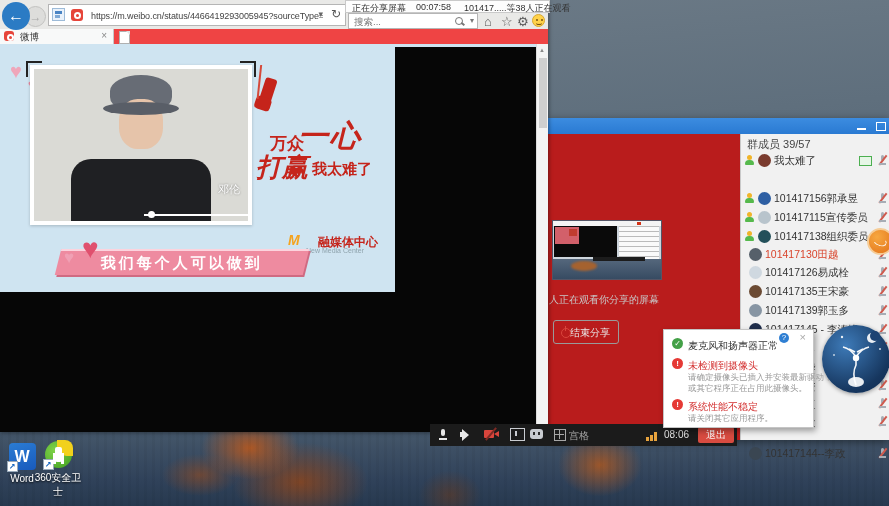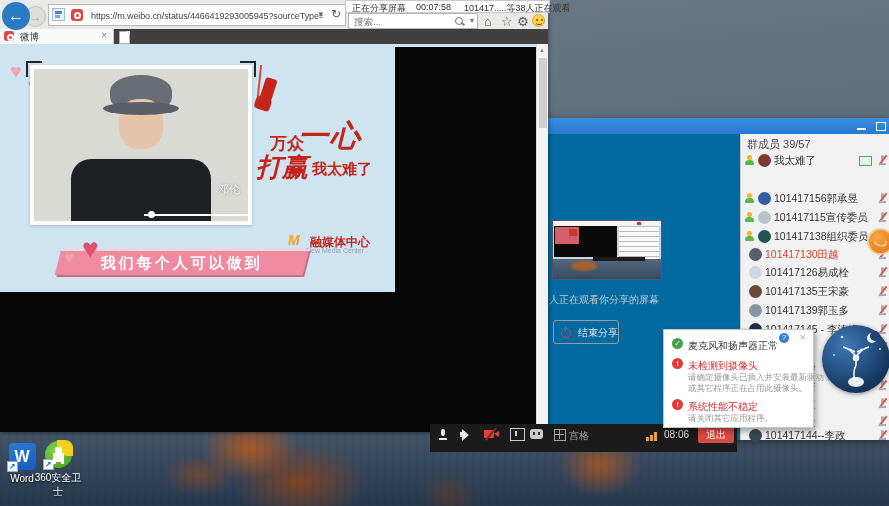--- a/index.html
+++ b/index.html
@@ -33,40 +33,40 @@
       background:#f2d11c;border-radius:0 50% 0 60%}
   #ss-art::after{content:"";position:absolute;left:10px;top:6px;width:7px;height:15px;background:#fff;
       box-shadow:-4px 4px 0 -2px #fff,4px 4px 0 -2px #fff;border-radius:2px}
 
   
   #meet{left:548px;top:118px;width:341px;height:322px;z-index:10;box-shadow:0 2px 8px rgba(0,0,0,.45)}
   #meet-title{left:0;top:0;width:341px;height:16px;background:linear-gradient(180deg,#3c8ce0,#2a7ad2)}
   .wbtn{top:4px;width:14px;height:9px}
   #btn-min::before{content:"";position:absolute;left:1px;top:6px;width:9px;height:2px;background:#fff}
   #btn-max::before{content:"";position:absolute;left:2px;top:0;width:8px;height:7px;border:1.5px solid #fff}
-  #meet-stage{left:0;top:16px;width:208px;height:306px;background:#0369a1}
+  #meet-stage{left:0;top:16px;width:208px;height:306px;background:#b91c1c}
   #members{left:192px;top:16px;width:149px;height:306px;background:#f1f1f1;border-left:1px solid #c9c9c9}
 
   
   #thumb{left:4px;top:86px;width:108px;height:58px;background:#cdd5dc;border:1px solid #556;overflow:hidden}
   .t{position:absolute}
   #t-bar{left:0;top:0;width:108px;height:5px;background:#f4f4f4}
   #t-black{left:1px;top:5px;width:63px;height:31px;background:#0a0a0a}
   #t-vid{left:2px;top:6px;width:24px;height:17px;background:#d2606a}
   #t-vid::after{content:"";position:absolute;right:2px;top:2px;width:8px;height:7px;background:#c03c30}
   #t-panel{left:66px;top:5px;width:40px;height:33px;background:#fafafa;
       background-image:linear-gradient(#bbb 1px, transparent 1px);background-size:100% 5px}
   #t-wall{left:0;top:38px;width:108px;height:20px;background:linear-gradient(180deg,#55677c,#374b62)}
   #t-glow{left:18px;top:40px;width:26px;height:10px;background:#a5622f;border-radius:50%;filter:blur(1px)}
   #t-tool{left:40px;top:36px;width:52px;height:4px;background:#1c1c1c}
   #t-dot{left:84px;top:1px;width:4px;height:3px;background:#d33316}
 
   #view-status{left:1px;top:159px;color:#c8c8c8;font-size:10px;white-space:nowrap}
   #end-share{left:5px;top:186px;width:66px;height:24px;border:1px solid #9a9a9a;border-radius:3px;
-      color:#e8e8e8;font-size:10px;line-height:24px;text-align:right;padding-left:16px;box-sizing:border-box}
+      color:#e8e8e8;font-size:10px;line-height:24px;text-align:left;padding-left:16px;box-sizing:border-box}
   #pwr{left:7px;top:7px;width:8px;height:8px;border:1.5px solid #d9453c;border-radius:50%}
   #pwr::before{content:"";position:absolute;left:2.5px;top:-3px;width:1.5px;height:5px;background:#d9453c}
 
   
   #members-header{left:6px;top:3px;font-size:11px;color:#444}
   .mrow{left:0;width:149px;height:17px}
   .presence{position:absolute;left:4px;top:3px;width:9px;height:10px}
   .presence::before{content:"";position:absolute;left:2px;top:0;width:5px;height:5px;background:#f0b429;border-radius:50%}
   .presence::after{content:"";position:absolute;left:0;top:5px;width:9px;height:5px;background:#56b94c;border-radius:4px 4px 1px 1px}
   .avatar{position:absolute;top:2px;width:13px;height:13px;border-radius:50%}
@@ -81,21 +81,21 @@
 
   
   #deer{left:822px;top:325px;width:68px;height:68px;border-radius:50%;z-index:15;
      background:radial-gradient(circle at 35% 30%, #3d7ab8, #16365e 70%, #0e2a52);box-shadow:0 1px 4px rgba(0,0,0,.4)}
   #orange-badge{left:867px;top:228px;width:27px;height:27px;border-radius:50%;z-index:15;
      background:radial-gradient(circle at 35% 30%, #f7a840, #e2711a);border:2px solid #f6cc96;box-sizing:border-box}
   #orange-badge::after{content:"";position:absolute;left:4px;top:7px;width:12px;height:7px;
      border:1.5px solid rgba(255,255,255,.85);border-radius:50%;border-top-color:transparent;border-left-color:transparent;transform:rotate(20deg)}
 
   
-  #mtoolbar{left:430px;top:424px;width:307px;height:28px;background:#1b1b1b;z-index:30}
+  #mtoolbar{left:430px;top:424px;width:307px;height:22px;background:#1b1b1b;z-index:30}
   .ticon{position:absolute;top:4px}
   #tb-mic{left:8px;width:10px;height:14px}
   #tb-mic::before{content:"";position:absolute;left:3px;top:1px;width:4px;height:7px;background:#e8e8e8;border-radius:2px}
   #tb-mic::after{content:"";position:absolute;left:1px;top:10px;width:8px;height:2px;background:#e8e8e8}
   #tb-spk{left:30px;width:12px;height:12px}
   #tb-spk::before{content:"";position:absolute;left:0;top:4px;width:4px;height:5px;background:#e8e8e8}
   #tb-spk::after{content:"";position:absolute;left:2px;top:1px;border-left:7px solid #e8e8e8;
       border-top:6px solid transparent;border-bottom:6px solid transparent}
   #tb-cam{left:54px;width:16px;height:12px}
   #tb-cam::before{content:"";position:absolute;left:0;top:2px;width:10px;height:8px;background:#d9453c;border-radius:1px}
@@ -138,21 +138,21 @@
   #search-box{left:348px;top:13px;width:130px;height:16px;background:#fff;border:1px solid #b5b5b5;box-sizing:border-box;z-index:2}
   #search-input{position:absolute;left:3px;top:0;width:90px;height:13px;border:0;outline:0;font-size:9.5px;
       color:#777;background:transparent;font-family:inherit}
   #mag{position:absolute;right:14px;top:3px;width:6px;height:6px;border:1.5px solid #777;border-radius:50%}
   #mag::after{content:"";position:absolute;left:5px;top:5px;width:4px;height:1.5px;background:#777;transform:rotate(40deg)}
   #search-drop{position:absolute;right:3px;top:2px;font-size:8px;color:#777}
   .chrome-ico{top:14px;font-size:13px;color:#5a5a5a;z-index:2}
   #smiley{left:532px;top:14px;width:13px;height:13px;border-radius:50%;background:#ffd24a;border:1px solid #d9a82f;box-sizing:border-box;z-index:2}
   #smiley::before{content:"";position:absolute;left:3px;top:4px;width:2px;height:2px;background:#7a5210;border-radius:50%;box-shadow:5px 0 0 #7a5210}
   #smiley::after{content:"";position:absolute;left:3px;top:6px;width:6px;height:3px;border-bottom:1.5px solid #7a5210;border-radius:50%}
-  #tabrow{left:0;top:29px;width:548px;height:15px;background:#404040}
+  #tabrow{left:0;top:29px;width:548px;height:15px;background:#ef4444}
   #tab{left:0;top:0;width:113px;height:15px;background:#f8f9f9;border-right:1px solid #c6c8c9}
   #tab-icon{left:4px;top:2px}
   #tab-title{position:absolute;left:20px;top:2px;font-size:9.5px;color:#333}
   #tab-close{position:absolute;right:6px;top:1px;font-size:10px;color:#888}
   #newtab{left:119px;top:2px;width:9px;height:11px;background:#fff;border:1px solid #b0b0b0}
   #newtab::before{content:"";position:absolute;right:-1px;top:-1px;border-left:4px solid transparent;border-top:4px solid #dfe1e2}
 
   #content{left:0;top:44px;width:536px;height:388px;background:#060606;overflow:hidden}
   #pagestrip{left:0;top:0;width:536px;height:3px;background:#cfe4f1}
 
@@ -177,21 +177,21 @@
   .sl{position:absolute;font-weight:bold;white-space:nowrap}
   #fist{left:14px;top:-16px;width:12px;height:26px;background:#c5241b;border-radius:3px;transform:rotate(18deg)}
   #fist::before{content:"";position:absolute;left:-3px;top:20px;width:16px;height:13px;background:#c5241b;border-radius:4px}
   #fist::after{content:"";position:absolute;left:-6px;top:-10px;width:2px;height:34px;background:#d5493a;transform:rotate(-12deg)}
   #sl-1a{left:22px;top:38px;font-size:17px}
   #sl-1b{left:50px;top:22px;font-size:30px;font-style:italic;letter-spacing:2px}
   #sl-2a{left:8px;top:56px;font-size:26px;font-style:italic}
   #sl-2b{left:64px;top:66px;font-size:15px}
   #sl-3{left:34px;top:88px;font-size:28px;font-style:italic;letter-spacing:3px}
   #lg-m{left:40px;top:138px;font-size:14px;color:#f5a31e;font-style:italic}
-  #lg-cn{left:62px;top:140px;font-size:12px}
+  #lg-cn{left:70px;top:140px;font-size:12px}
   #lg-en{left:58px;top:153px;font-size:7px;color:#8fa3ad;font-weight:normal}
   
   #banner{left:58px;top:202px;width:248px;height:24px;background:#ee8ba0;transform:skewX(-14deg);
       border-top:2px solid #fcd3dd;box-shadow:2px 2px 0 #d06a82}
   #banner-text{position:absolute;left:0;top:3px;width:100%;text-align:center;transform:skewX(14deg);
       color:#fff;font-size:15px;font-weight:bold;letter-spacing:3px}
   
   #vscroll{left:536px;top:44px;width:12px;height:388px;background:#f3f3f3;border-left:1px solid #dcdcdc;box-sizing:border-box}
   .sarrow{position:absolute;left:2px;font-size:6px;color:#888}
   #sthumb{position:absolute;left:1.5px;top:14px;width:8px;height:70px;background:#cfcfcf}
@@ -348,21 +348,21 @@
     <span class="abs mic" style="top:246px">
         <i class="slash"></i>
       </span>
     <span class="abs mic" style="top:264px">
         <i class="slash"></i>
       </span>
     <span class="abs mic" style="top:282px">
         <i class="slash"></i>
       </span>
 
-    <div class="abs mrow" style="top:293px;height:13px">
+    <div class="abs mrow" style="top:311px;height:13px">
       <span class="avatar" style="left:8px;background:#3a4652"></span>
       <span class="mname" style="left:24px">101417144--李政</span>
       <span class="mic">
           <i class="slash"></i>
         </span>
     </div>
   </div>
 </div>
 
 <div id="deer" class="abs">

